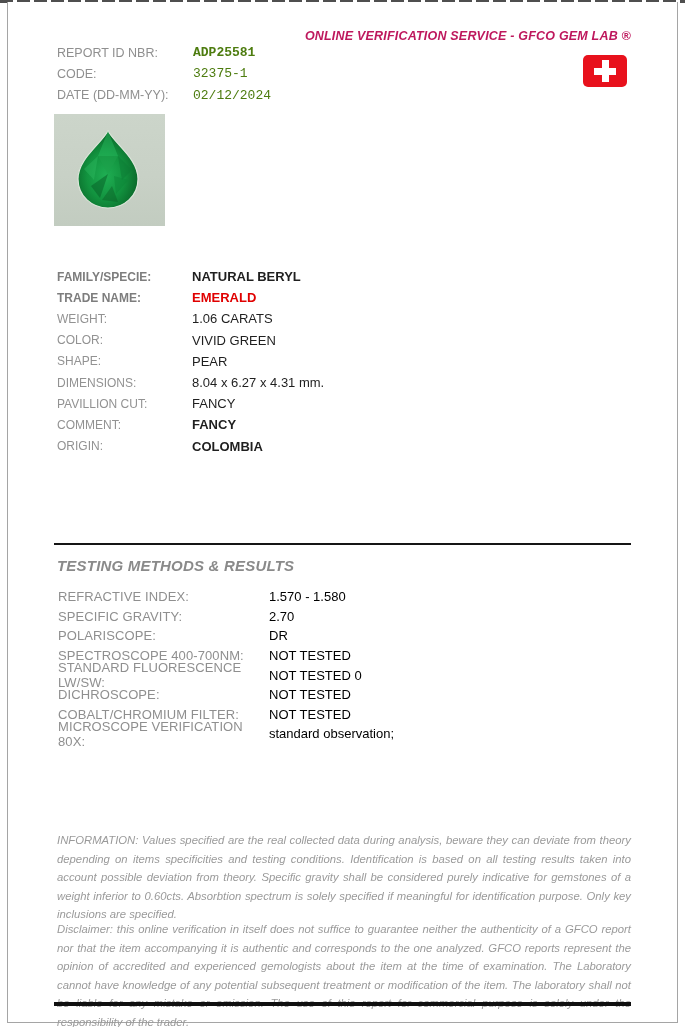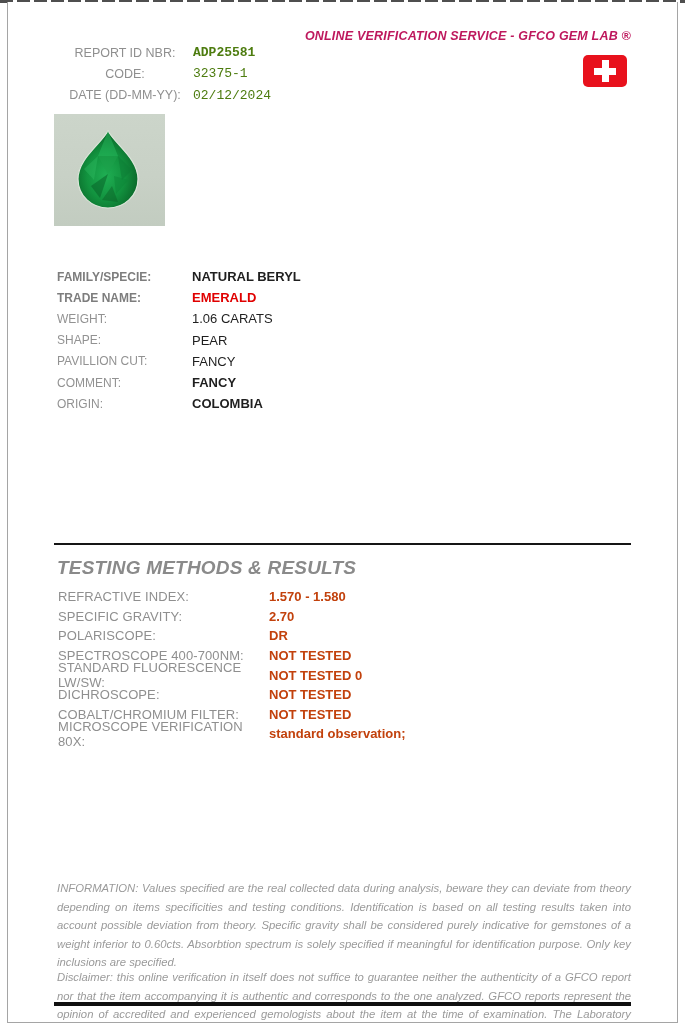--- a/index.html
+++ b/index.html
@@ -19,21 +19,21 @@
     position: absolute; left: 7px; top: 2px; width: 671px; height: 1021px;
     border: 1px solid #a5a5a5; border-top: none; background: #ffffff;
   }
   .header-title {
     position: absolute; top: 29px; left: 250px; width: 381px;
     text-align: right; font-style: italic; font-weight: bold;
     font-size: 12.5px; letter-spacing: 0.2px; color: #be185d;
   }
   
   .meta-block { position: absolute; left: 57px; top: 42px; width: 330px; }
-  .meta-row { display: flex; height: 21.3px; align-items: center; text-align: center; }
+  .meta-row { display: flex; height: 21.3px; align-items: center; }
   .meta-label { width: 136px; font-size: 12.5px; color: #8f8f8f; }
   .meta-value { font-size: 13px; color: #4d7c0f; font-family: Liberation Mono, monospace; }
   .bold { font-weight: bold; }
   
   .flag {
     position: absolute; left: 583px; top: 55px; width: 44px; height: 32px;
     background: #e8111c; border-radius: 5px;
   }
   .flag .v { position: absolute; left: 18.5px; top: 5px;  width: 7px;  height: 22px; background: #ffffff; }
   .flag .h { position: absolute; left: 11px;   top: 12.5px; width: 22px; height: 7px; background: #ffffff; }
@@ -49,32 +49,32 @@
   .d-label { width: 135px; font-size: 12px; color: #929292; }
   .d-label.bold { color: #7d7d7d; }
   .d-value { font-size: 13px; color: #1f1f1f; text-align: right; }
   .red { color: #e00000; }
   
   .divider { position: absolute; left: 54px; top: 543px; width: 577px; height: 2px; background: #151515; }
   .bottom-rule { position: absolute; left: 54px; top: 1002px; width: 577px; height: 4px; background: #101010; }
   
   .testing-title {
     position: absolute; left: 57px; top: 557px;
-    font-size: 19px; font-weight: bold; font-style: italic;
+    font-size: 15px; font-weight: bold; font-style: italic;
     color: #8a8a8a; letter-spacing: 0.2px;
   }
   .testing-block { position: absolute; left: 58px; top: 587px; width: 480px; }
   .testing-row { display: flex; height: 19.6px; align-items: center; }
   .t-label { width: 211px; font-size: 13px; color: #8f8f8f; letter-spacing: 0.1px; }
-  .t-value { font-size: 13px; color: #c2410c; font-weight: bold; }
+  .t-value { font-size: 13px; color: #000000; }
   
   .para {
     position: absolute; left: 57px; width: 574px;
     font-size: 11.3px; font-style: italic; color: #9a9a9a;
-    line-height: 18.6px; text-align: justify; margin-top: 48px;
+    line-height: 18.6px; text-align: justify;
   }
   .para-info { top: 831px; }
   .para-disclaimer { top: 920px; }
 </style>
 </head>
 <body>
 
 <div class="top-dashes"></div>
 <div class="page-frame"></div>
 
@@ -127,24 +127,32 @@
   </div>
   <div class="details-row">
     <span class="d-label bold">TRADE NAME:</span>
     <span class="d-value bold red">EMERALD</span>
   </div>
   <div class="details-row">
     <span class="d-label">WEIGHT:</span>
     <span class="d-value">1.06 CARATS</span>
   </div>
   <div class="details-row">
+    <span class="d-label">COLOR:</span>
+    <span class="d-value">VIVID GREEN</span>
+  </div>
+  <div class="details-row">
     <span class="d-label">SHAPE:</span>
     <span class="d-value">PEAR</span>
   </div>
   <div class="details-row">
+    <span class="d-label">DIMENSIONS:</span>
+    <span class="d-value">8.04 x 6.27 x 4.31 mm.</span>
+  </div>
+  <div class="details-row">
     <span class="d-label">PAVILLION CUT:</span>
     <span class="d-value">FANCY</span>
   </div>
   <div class="details-row">
     <span class="d-label">COMMENT:</span>
     <span class="d-value bold">FANCY</span>
   </div>
   <div class="details-row">
     <span class="d-label">ORIGIN:</span>
     <span class="d-value bold">COLOMBIA</span>

